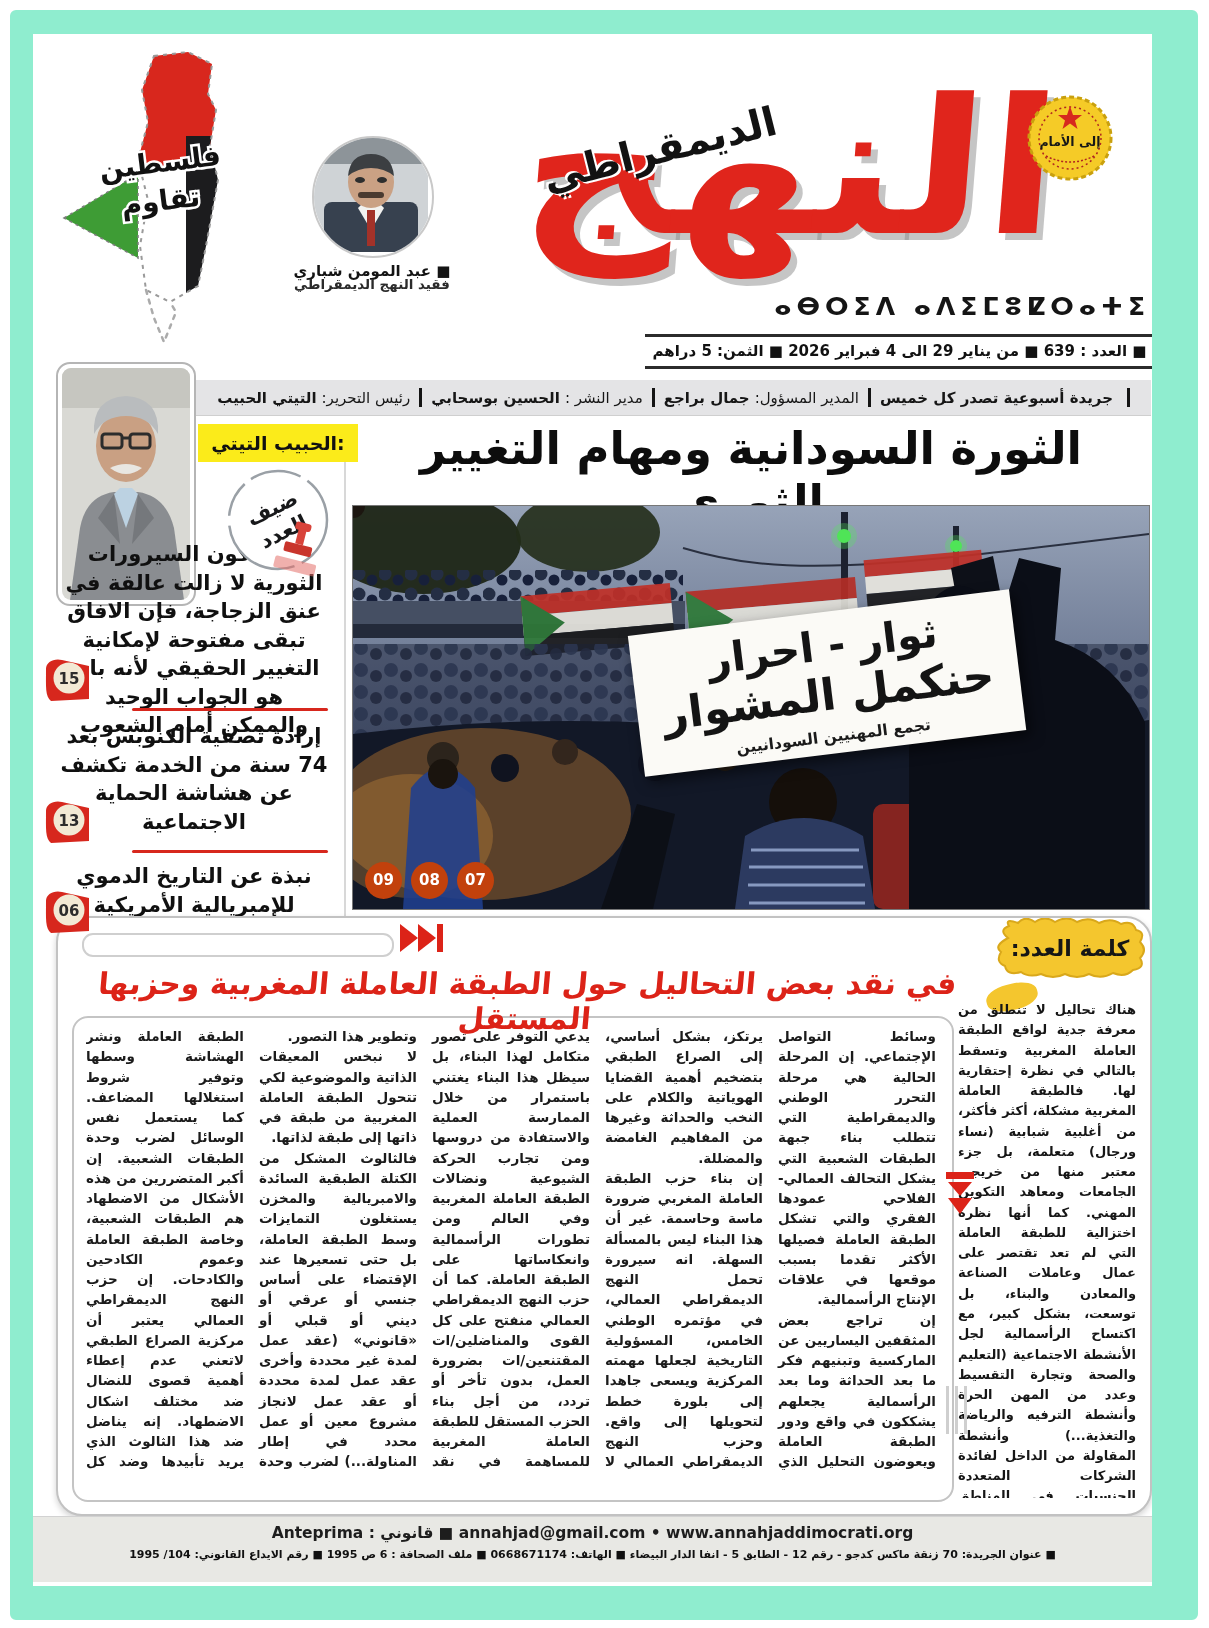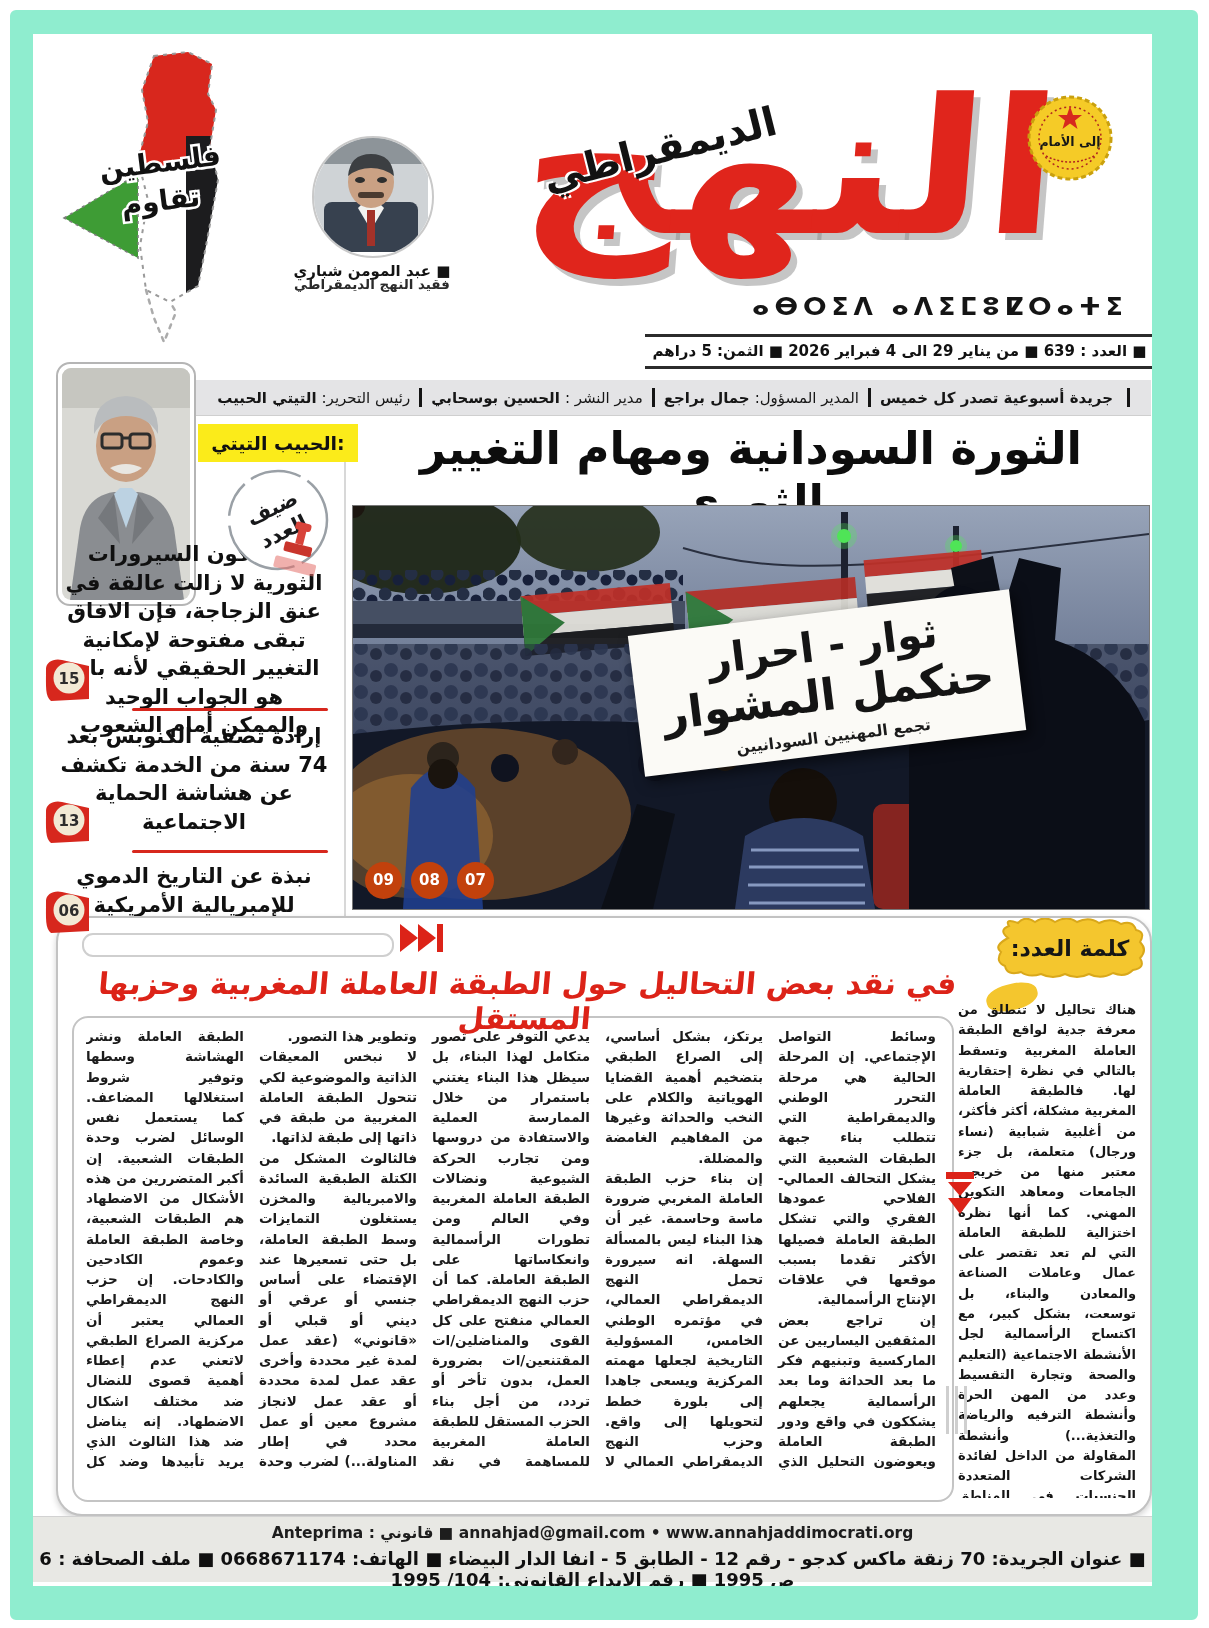--- a/index.html
+++ b/index.html
@@ -9,21 +9,21 @@
           border-style:solid;border-color:#8FEDCF;border-width:24px 46px 34px 23px;
           border-radius:6px;pointer-events:none;z-index:40;}
   .abs{position:absolute;}
   .rtl{direction:rtl;}
   
   .logo-main{left:430px;top:18px;width:720px;height:320px;line-height:300px;text-align:center;
       font-size:188px;font-weight:800;color:#E0251C;z-index:2;
       transform:scaleX(1.14) skewX(-4deg);text-shadow:6px 7px 0 rgba(140,140,140,.5);}
   .logo-qual{left:540px;top:126px;font-size:40px;font-weight:800;color:#121212;z-index:3;
       transform:rotate(-14deg);text-shadow:2px 2px 0 #ffffff, -2px -2px 0 #ffffff;}
-  .tifinagh{left:730px;top:292px;width:420px;text-align:center;font-size:25px;font-weight:700;
+  .tifinagh{left:730px;top:292px;width:420px;text-align:right;font-size:25px;font-weight:700;
       letter-spacing:5px;color:#151515;z-index:3;}
   .issue-bar{left:645px;top:334px;width:505px;border-top:3px solid #2b2b2b;border-bottom:3px solid #2b2b2b;
       padding:5px 2px 6px 2px;font-size:15px;font-weight:700;text-align:center;color:#111;z-index:3;}
   .staff-bar{left:182px;top:380px;width:969px;height:36px;background:#E4E4E6;display:flex;
       flex-direction:row;direction:rtl;align-items:center;padding:0 12px;box-sizing:border-box;
       font-size:15px;color:#161616;border-bottom:1px solid #cfcfcf;}
   .staff-bar .sep{width:3px;height:19px;background:#141414;margin:0 9px;flex:none;}
   .staff-bar .lbl{font-weight:400;white-space:nowrap;}
   .staff-bar .nm{font-weight:800;white-space:nowrap;margin-right:5px;}
   .portrait-circ{left:312px;top:136px;width:118px;height:118px;border-radius:50%;overflow:hidden;
@@ -74,21 +74,21 @@
   .ed-intro{left:958px;top:1000px;width:178px;height:498px;overflow:hidden;direction:rtl;
       font-size:13px;line-height:1.56;text-align:justify;color:#161616;font-weight:700;z-index:2;}
   .marker-red{left:944px;top:1170px;z-index:3;}
   .mini-bars{left:946px;top:1386px;display:flex;gap:6px;z-index:2;}
   .mini-bars div{width:3px;height:48px;background:#cfcfcf;}
   
   .footer{left:33px;top:1516px;width:1119px;height:66px;background:#E8E8E4;border-top:1px solid #d2d2d2;
       box-sizing:border-box;padding-top:7px;}
   .footer .f1{text-align:center;direction:ltr;font-size:15.5px;color:#1d1d1d;font-weight:600;}
   .footer .f1 .linky{color:#1d1d1d;}
-  .footer .f2{text-align:center;direction:rtl;font-size:18px;color:#101010;font-weight:700;margin-top:6px;}
+  .footer .f2{text-align:center;direction:rtl;font-size:11px;color:#101010;font-weight:700;margin-top:6px;}
 </style>
 </head>
 <body>
 
 <div class="canvas">
 
   <svg class="abs palestine" width="206" height="304" viewBox="0 0 206 304">
     <defs>
       <clipPath id="mapclip">
         <path d="M104,6 L138,2 L162,14 L158,44 L166,60 L160,96 L168,130 L156,196 L148,236 L120,252 L96,240 L90,196 L98,150 L88,110 L98,72 L92,40 Z"></path>

